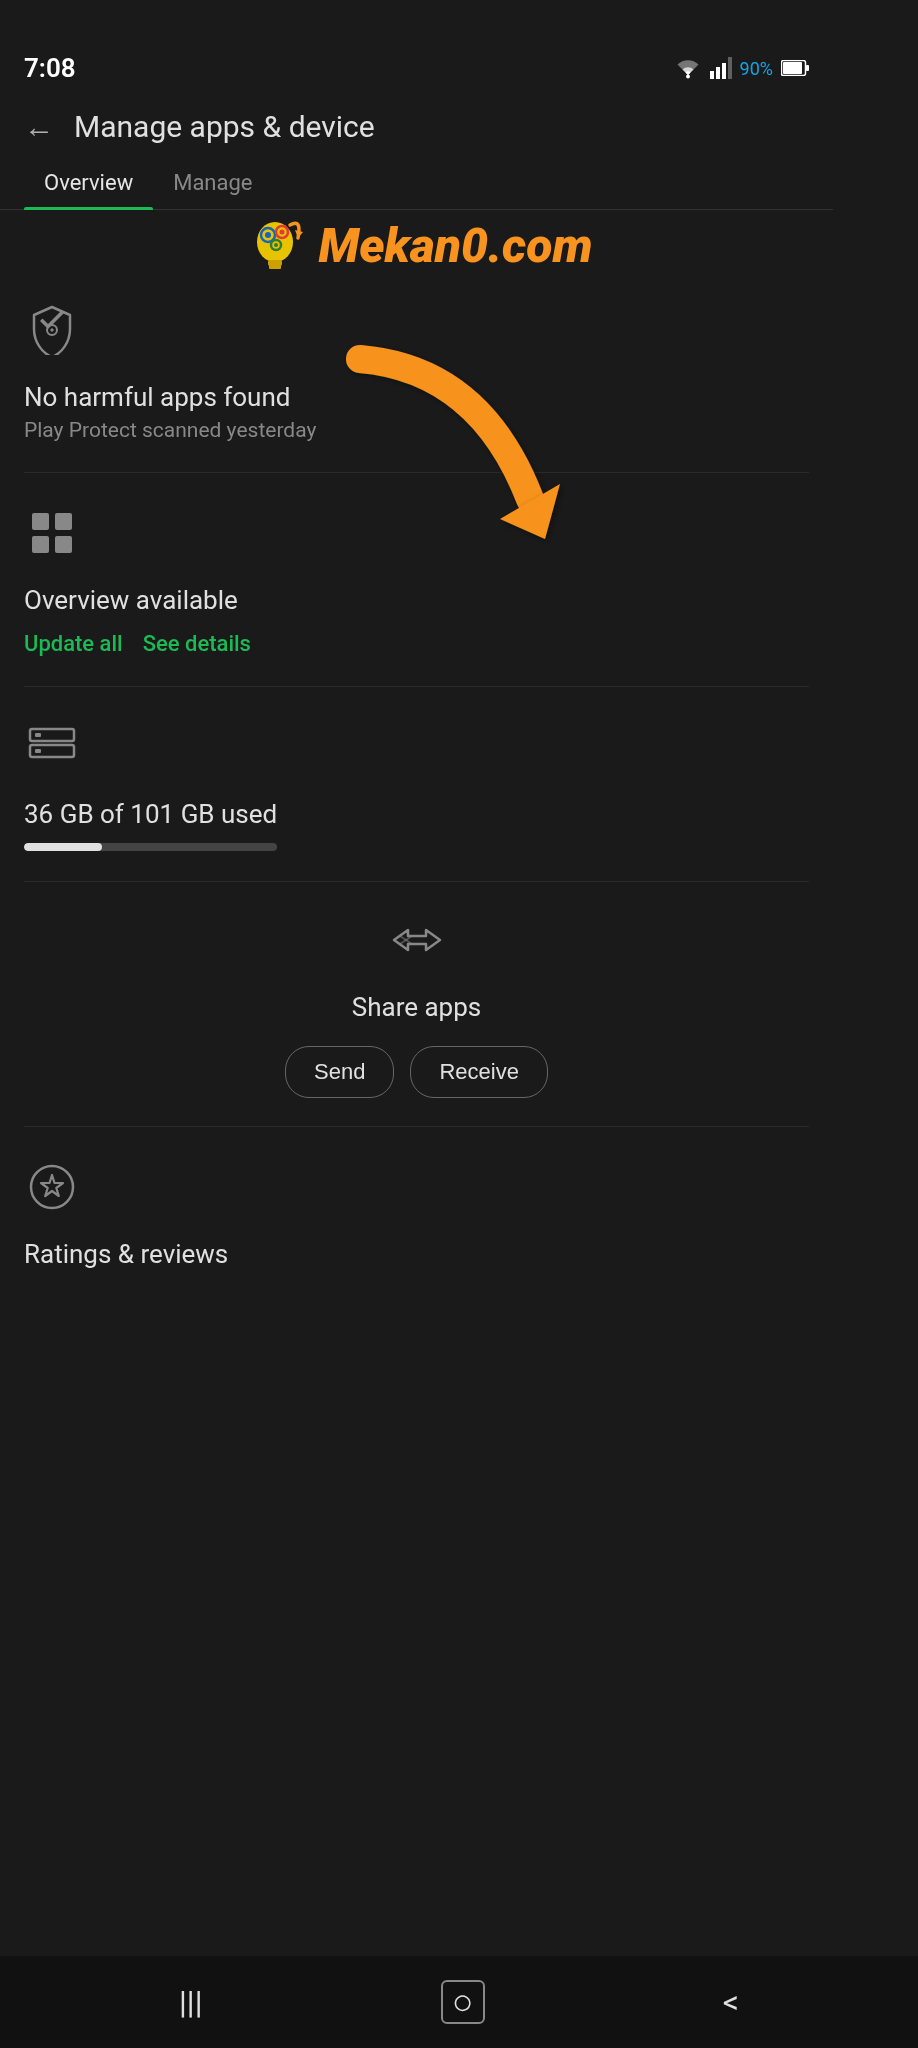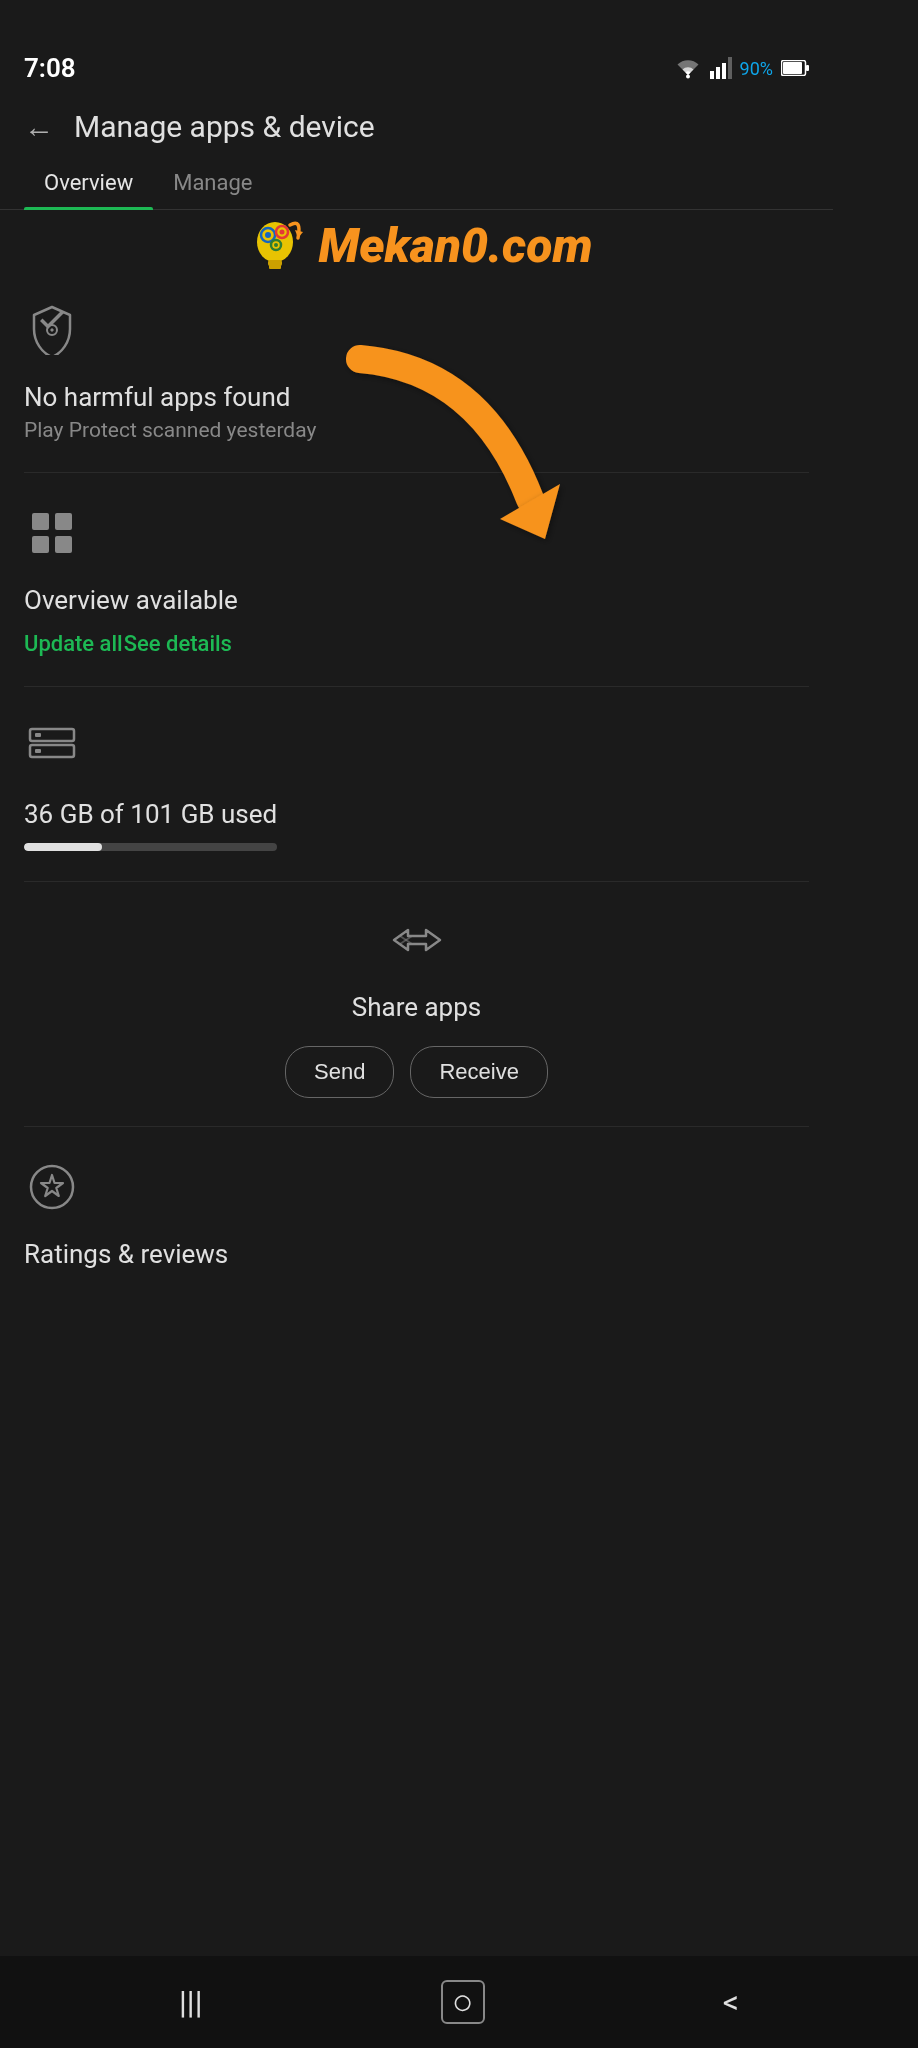--- a/index.html
+++ b/index.html
@@ -149,21 +149,21 @@
       margin-bottom: 6px;
     }
 
     .section-subtitle {
       font-size: 21px;
       color: #888;
     }
 
     .section-actions {
       display: flex;
-      gap: 1px;
+      gap: 20px;
       margin-top: 16px;
       align-items: center;
     }
 
     .action-link {
       font-size: 22px;
       color: #1db954;
       cursor: pointer;
       font-weight: 500;
     }

